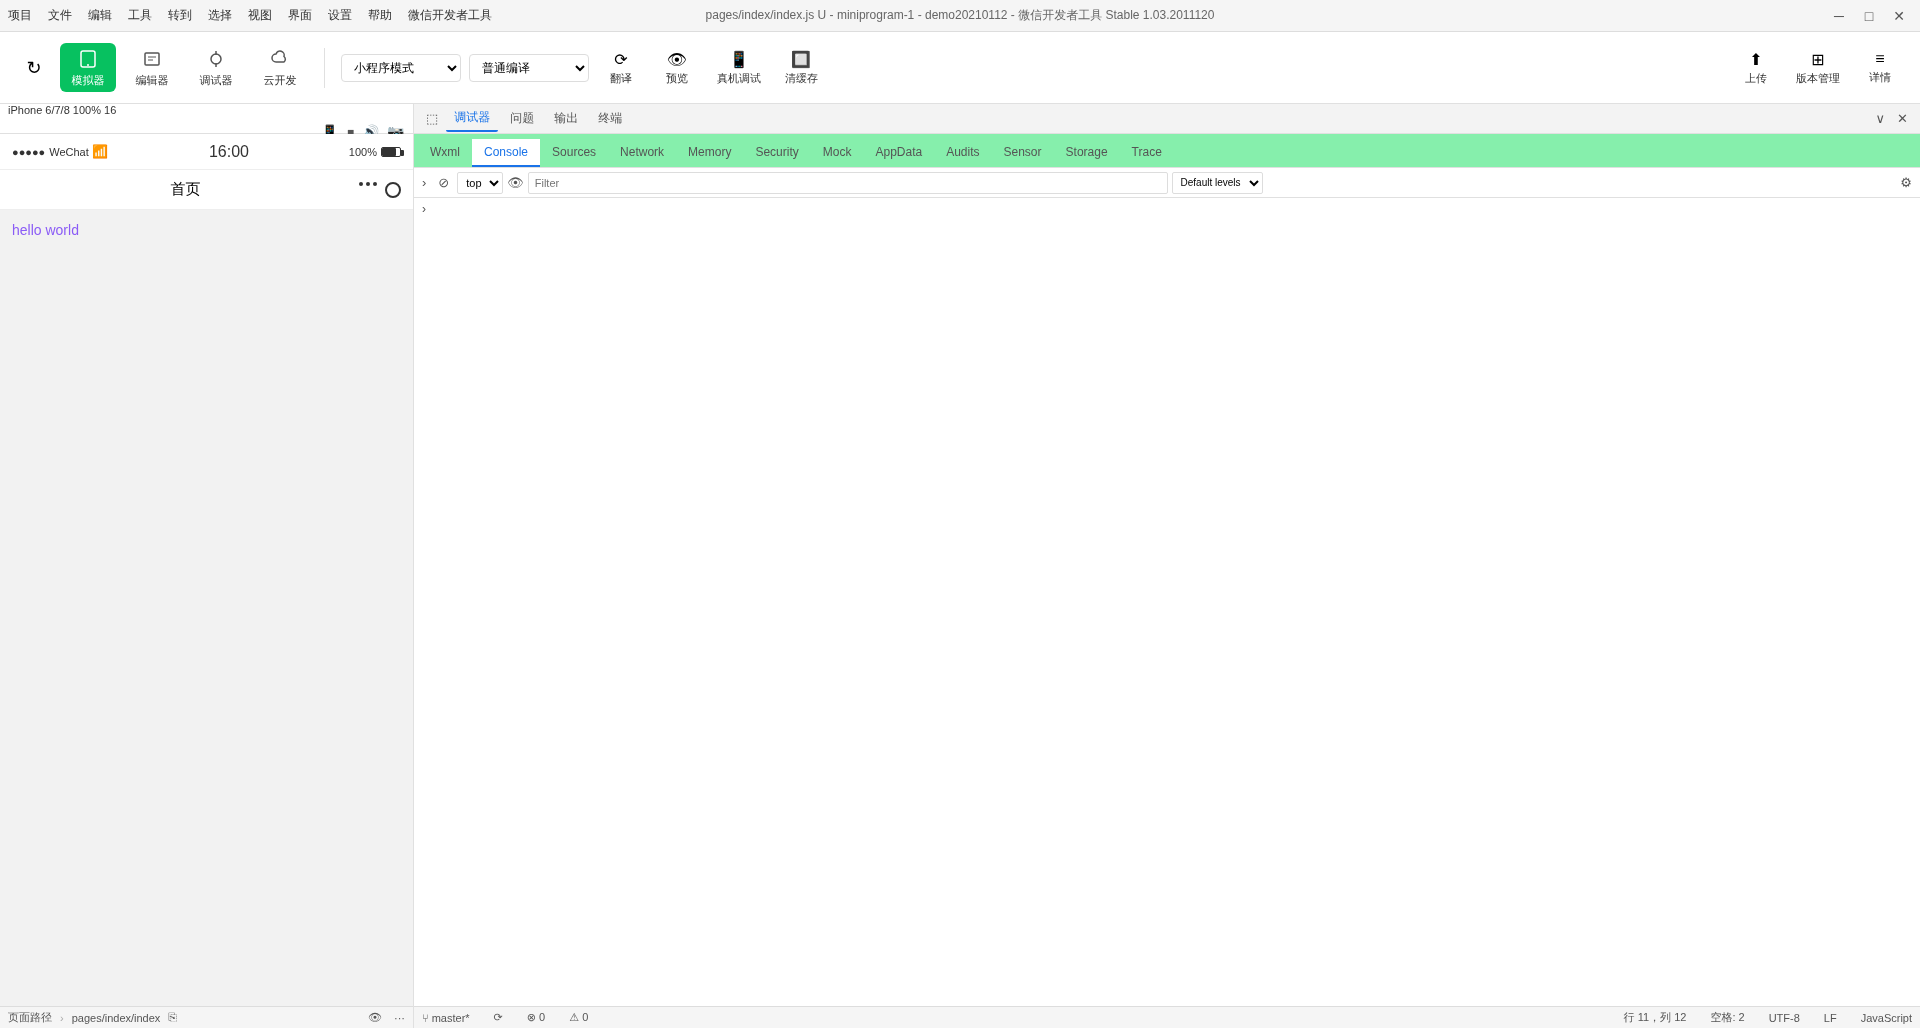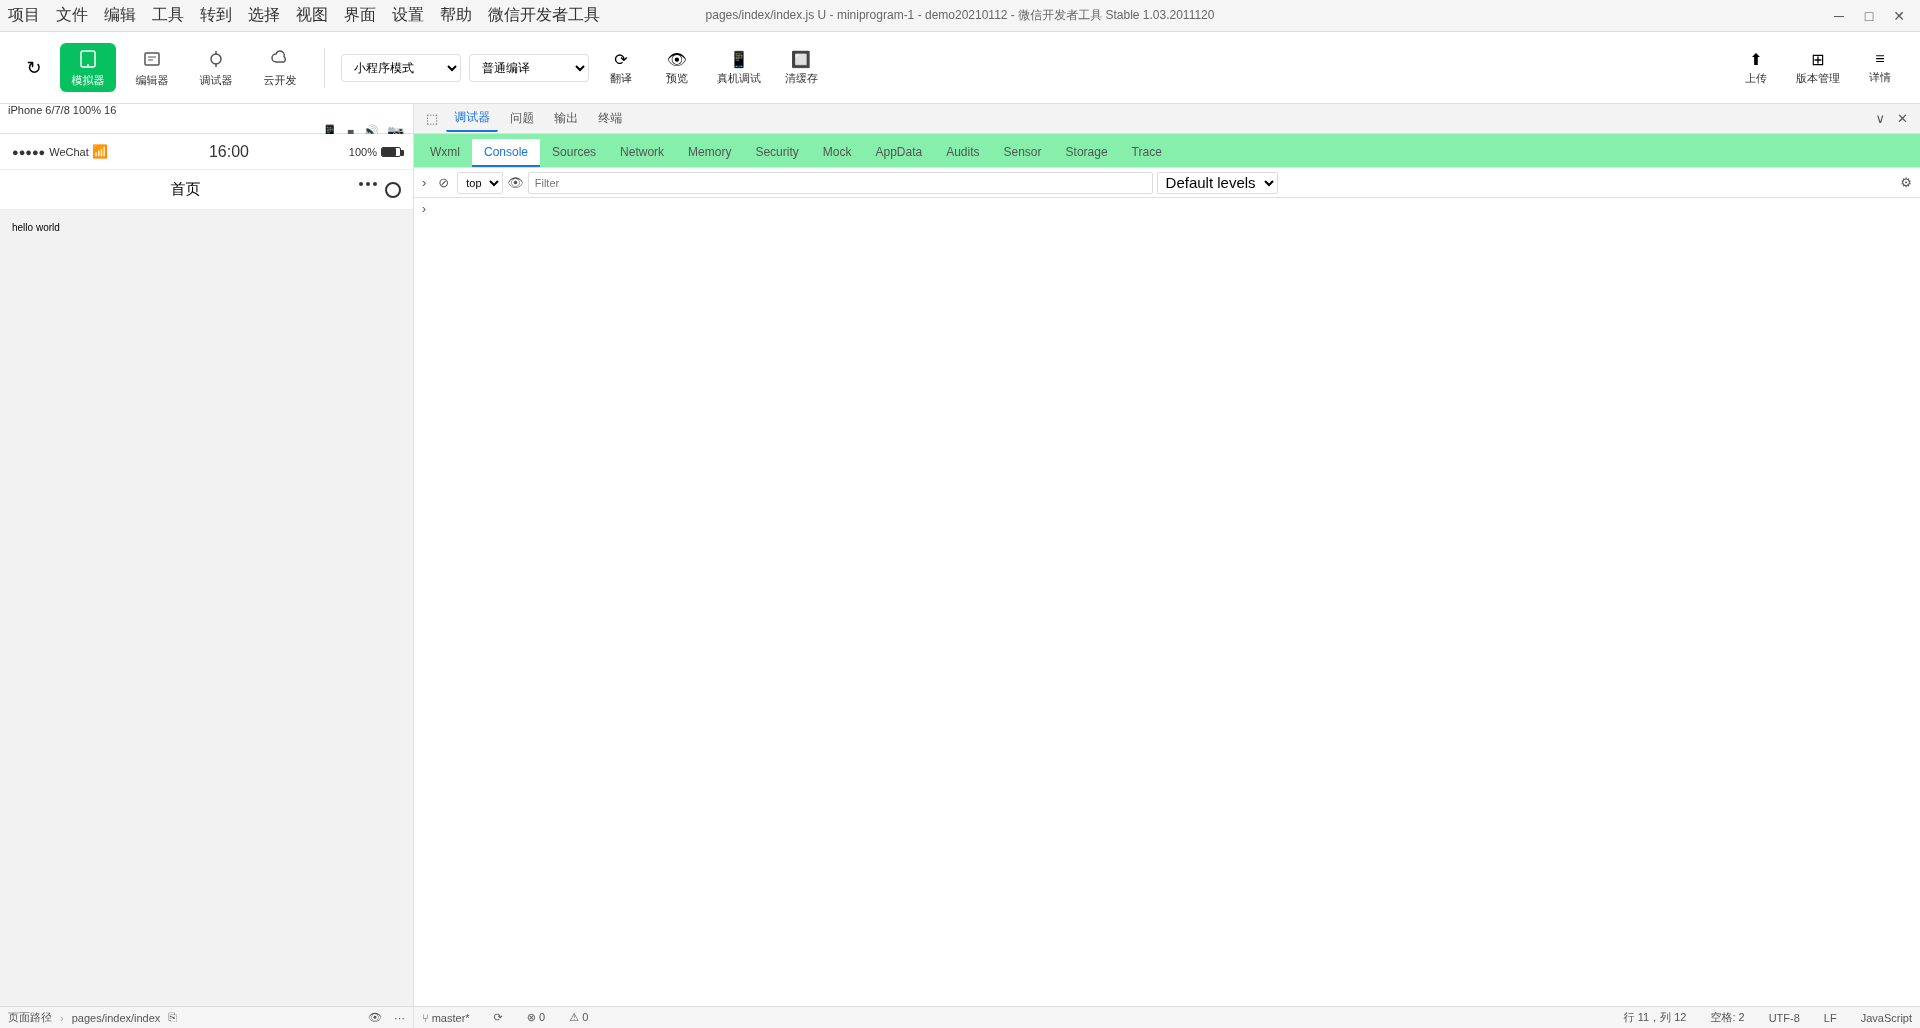--- a/index.html
+++ b/index.html
@@ -20,21 +20,21 @@
       background: #f5f5f5;
       border-bottom: 1px solid #ddd;
       display: flex;
       align-items: center;
       padding: 0 8px;
       user-select: none;
     }
     .title-bar-menu {
       display: flex;
       gap: 16px;
-      font-size: 16px;
+      font-size: 12px;
       color: #333;
       flex: 1;
     }
     .title-bar-menu span {
       cursor: pointer;
     }
     .title-bar-title {
       font-size: 12px;
       color: #666;
       position: absolute;
@@ -211,22 +211,22 @@
     }
     .sim-nav-icons {
       display: flex;
       gap: 8px;
     }
     .sim-content {
       flex: 1;
       padding: 12px;
     }
     .sim-hello {
-      font-size: 10px;
-      color: #000000;
+      font-size: 14px;
+      color: #8b5cf6;
     }
 
     
     .devtools-panel {
       flex: 1;
       background: #fff;
       display: flex;
       flex-direction: column;
       overflow: hidden;
     }
@@ -326,21 +326,21 @@
       height: 22px;
       border: 1px solid #ddd;
       border-radius: 2px;
       padding: 0 6px;
       font-size: 11px;
     }
     .console-levels-select {
       height: 22px;
       border: 1px solid #ddd;
       border-radius: 2px;
-      font-size: 15px;
+      font-size: 10px;
       padding: 0 4px;
       background: #fff;
     }
     .console-toolbar-spacer { flex: 1; }
     .console-right-btn {
       font-size: 13px;
       cursor: pointer;
       color: #555;
       padding: 2px 4px;
     }

